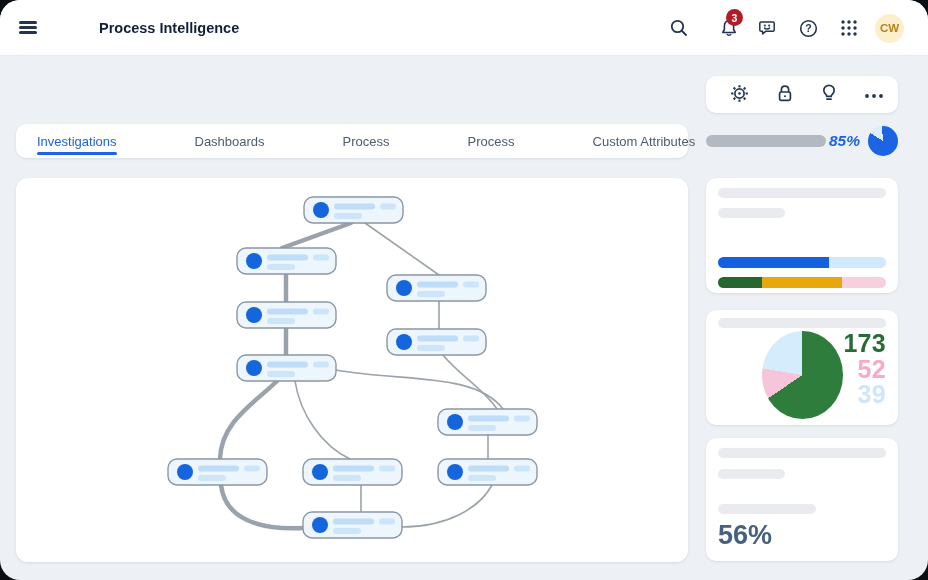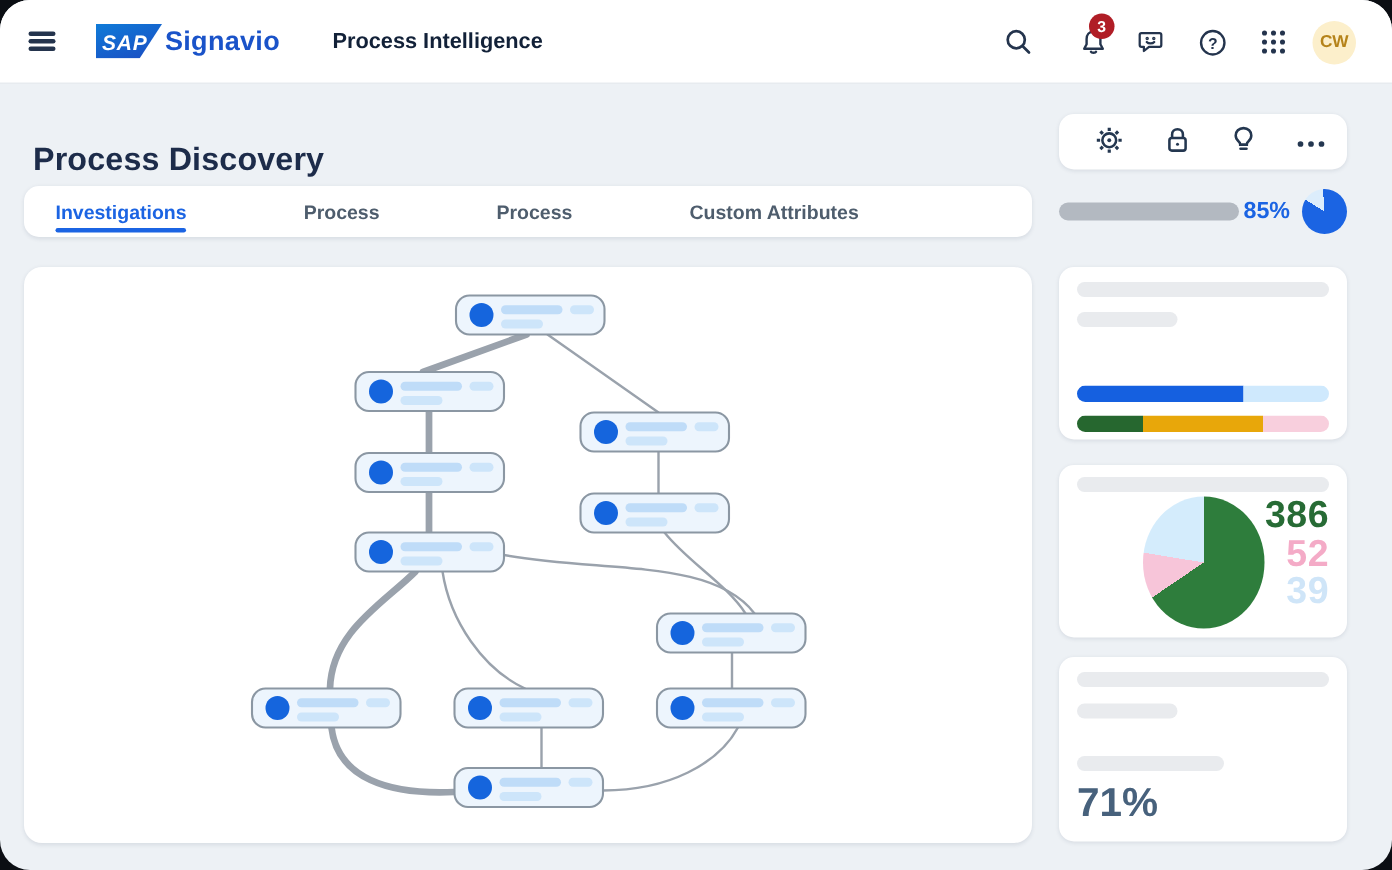--- a/index.html
+++ b/index.html
@@ -18,27 +18,27 @@
   .badge{position:absolute;top:-7px;left:9px;min-width:17px;height:17px;border-radius:9px;background:#b01d26;color:#fff;font-size:10.5px;font-weight:700;display:flex;align-items:center;justify-content:center;padding:0 3px;box-sizing:border-box;}
   .avatar{width:29px;height:29px;border-radius:50%;background:#fcefcb;color:#b5831a;font-size:11.5px;font-weight:700;display:flex;align-items:center;justify-content:center;border:none;cursor:pointer;margin-left:14px;}
   .gap26{margin-right:26px;} .gap14{margin-right:14px;} .gap17{margin-right:17px;}
   
   .page-title{position:absolute;left:22px;top:80px;font-size:21.5px;font-weight:800;color:#1d2c4a;letter-spacing:.1px;}
   .card{background:#fff;border-radius:10px;box-shadow:0 1px 3px rgba(20,40,70,.10);position:absolute;box-sizing:border-box;}
   .toolbar{left:706px;top:76px;width:192px;height:37px;display:flex;align-items:center;padding:0 14px 0 24px;gap:25px;}
   .tool-btn{width:24px;height:24px;background:none;border:none;padding:0;display:flex;align-items:center;justify-content:center;color:#243750;cursor:pointer;}
   
   .tabs{left:16px;top:124px;width:672px;height:34px;display:flex;align-items:center;padding:0 21px;gap:78px;}
-  .tab{position:relative;height:34px;display:flex;align-items:center;font-size:13px;font-weight:700;color:#4e5d6d;background:none;border:none;padding:0;cursor:pointer;white-space:nowrap;text-align:right;}
+  .tab{position:relative;height:34px;display:flex;align-items:center;font-size:13px;font-weight:400;color:#4e5d6d;background:none;border:none;padding:0;cursor:pointer;white-space:nowrap;text-align:right;}
   .tab.active{color:#1b64e3;}
   .tab.active::after{content:"";position:absolute;left:0;right:0;bottom:3px;height:3px;border-radius:2px;background:#1b64e3;}
   
   .progress-row{position:absolute;left:706px;top:126px;width:192px;height:30px;display:flex;align-items:center;}
   .skel-dark{width:120px;height:12px;border-radius:6px;background:#b3b9c1;}
-  .pct-blue{margin-left:auto;font-size:15.5px;font-weight:800;color:#1b64e3;}
+  .pct-blue{margin-left:auto;font-size:15.5px;font-weight:800;color:#1b64e3;font-style:italic;}
   .mini-pie{width:30px;height:30px;border-radius:50%;margin-left:8px;}
   
   .diagram-card{left:16px;top:178px;width:672px;height:384px;border-radius:12px;}
   
   .cardA{left:706px;top:178px;width:192px;height:115px;padding:10px 12px;}
   .cardB{left:706px;top:310px;width:192px;height:115px;padding:8px 12px;}
   .cardC{left:706px;top:438px;width:192px;height:123px;padding:10px 12px;}
   .skel{background:#e9ebee;border-radius:5px;height:10px;}
   .w-full{width:168px;} .w-67{width:67px;} .w-98{width:98px;}
   .stacked-bar{width:168px;height:11px;border-radius:5.5px;overflow:hidden;display:flex;}
@@ -54,24 +54,20 @@
 <body>
 
 <div class="app">
 
   <header class="topbar">
     <button class="hamburger" aria-label="menu">
       <span></span>
         <span></span>
         <span></span>
     </button>
-    <div class="brand">
-      <div class="sap-logo">SAP</div>
-      <span class="brand-name">Signavio</span>
-    </div>
     <span class="app-title">Process Intelligence</span>
 
     <div class="topbar-right">
       <button class="tb-icon gap26" aria-label="search">
         <span>
           <svg width="20" height="20" viewBox="0 0 20 20" fill="none" stroke="#24344d" stroke-width="1.8" stroke-linecap="round">
             <circle cx="8.5" cy="8.5" r="5.7"></circle>
               <path d="M13 13 L17 17"></path>
           </svg>
         </span>
@@ -115,21 +111,20 @@
             <circle cx="4" cy="16" r="1.7"></circle>
               <circle cx="10" cy="16" r="1.7"></circle>
               <circle cx="16" cy="16" r="1.7"></circle>
           </svg>
         </span>
       </button>
       <button class="avatar">CW</button>
     </div>
   </header>
 
-  <h1 class="page-title">Process Discovery</h1>
 
   <div class="card toolbar">
     <button class="tool-btn" aria-label="settings">
       <span>
         <svg width="19" height="19" viewBox="0 0 19 19" fill="none" stroke="#243750" stroke-width="1.7">
           <circle cx="9.5" cy="9.5" r="4.6"></circle>
           <g stroke-width="2.1">
             <path d="M9.5 1.2 V3.4"></path>
               <path d="M9.5 15.6 V17.8"></path>
               <path d="M1.2 9.5 H3.4"></path>
@@ -166,20 +161,21 @@
           <circle cx="3" cy="3" r="1.9"></circle>
             <circle cx="10" cy="3" r="1.9"></circle>
             <circle cx="17" cy="3" r="1.9"></circle>
         </svg>
       </span>
     </button>
   </div>
 
   <nav class="card tabs">
     <button class="tab active">Investigations</button>
+    <button class="tab">Dashboards</button>
     <button class="tab">Process</button>
     <button class="tab">Process</button>
     <button class="tab">Custom Attributes</button>
   </nav>
 
   <div class="progress-row">
     <div class="skel-dark"></div>
     <span class="pct-blue">85%</span>
     <div class="mini-pie" style="background: conic-gradient(from -58deg, rgb(220, 237, 252) 0deg, rgb(220, 237, 252) 54deg, rgb(27, 100, 227) 54deg, rgb(27, 100, 227) 360deg);"></div>
   </div>
@@ -291,27 +287,27 @@
         <span style="width: 48%; background: rgb(232, 167, 10);"></span>
         <span style="width: 26%; background: rgb(248, 207, 221);"></span>
       </div>
   </section>
 
   <section class="card cardB">
     <div class="skel w-full"></div>
     <div class="cardB-row">
       <div class="big-pie" style="background: conic-gradient(rgb(46, 125, 60) 0deg, rgb(46, 125, 60) 235.862deg, rgb(247, 197, 217) 235.862deg, rgb(247, 197, 217) 279.31deg, rgb(212, 236, 252) 279.31deg, rgb(212, 236, 252) 360deg);"></div>
       <div class="pie-stats">
-        <span class="pie-stat" style="color: rgb(39, 107, 53);">386</span>
+        <span class="pie-stat" style="color: rgb(39, 107, 53);">173</span>
         <span class="pie-stat" style="color: rgb(244, 171, 199);">52</span>
         <span class="pie-stat" style="color: rgb(207, 229, 248);">39</span>
       </div>
     </div>
   </section>
 
   <section class="card cardC">
     <div class="skel w-full"></div>
     <div class="skel w-67 mt11"></div>
     <div class="skel w-98 mt25"></div>
-    <div class="pct-slate">71%</div>
+    <div class="pct-slate">56%</div>
   </section>
 
 </div>
 
 </body></html>

